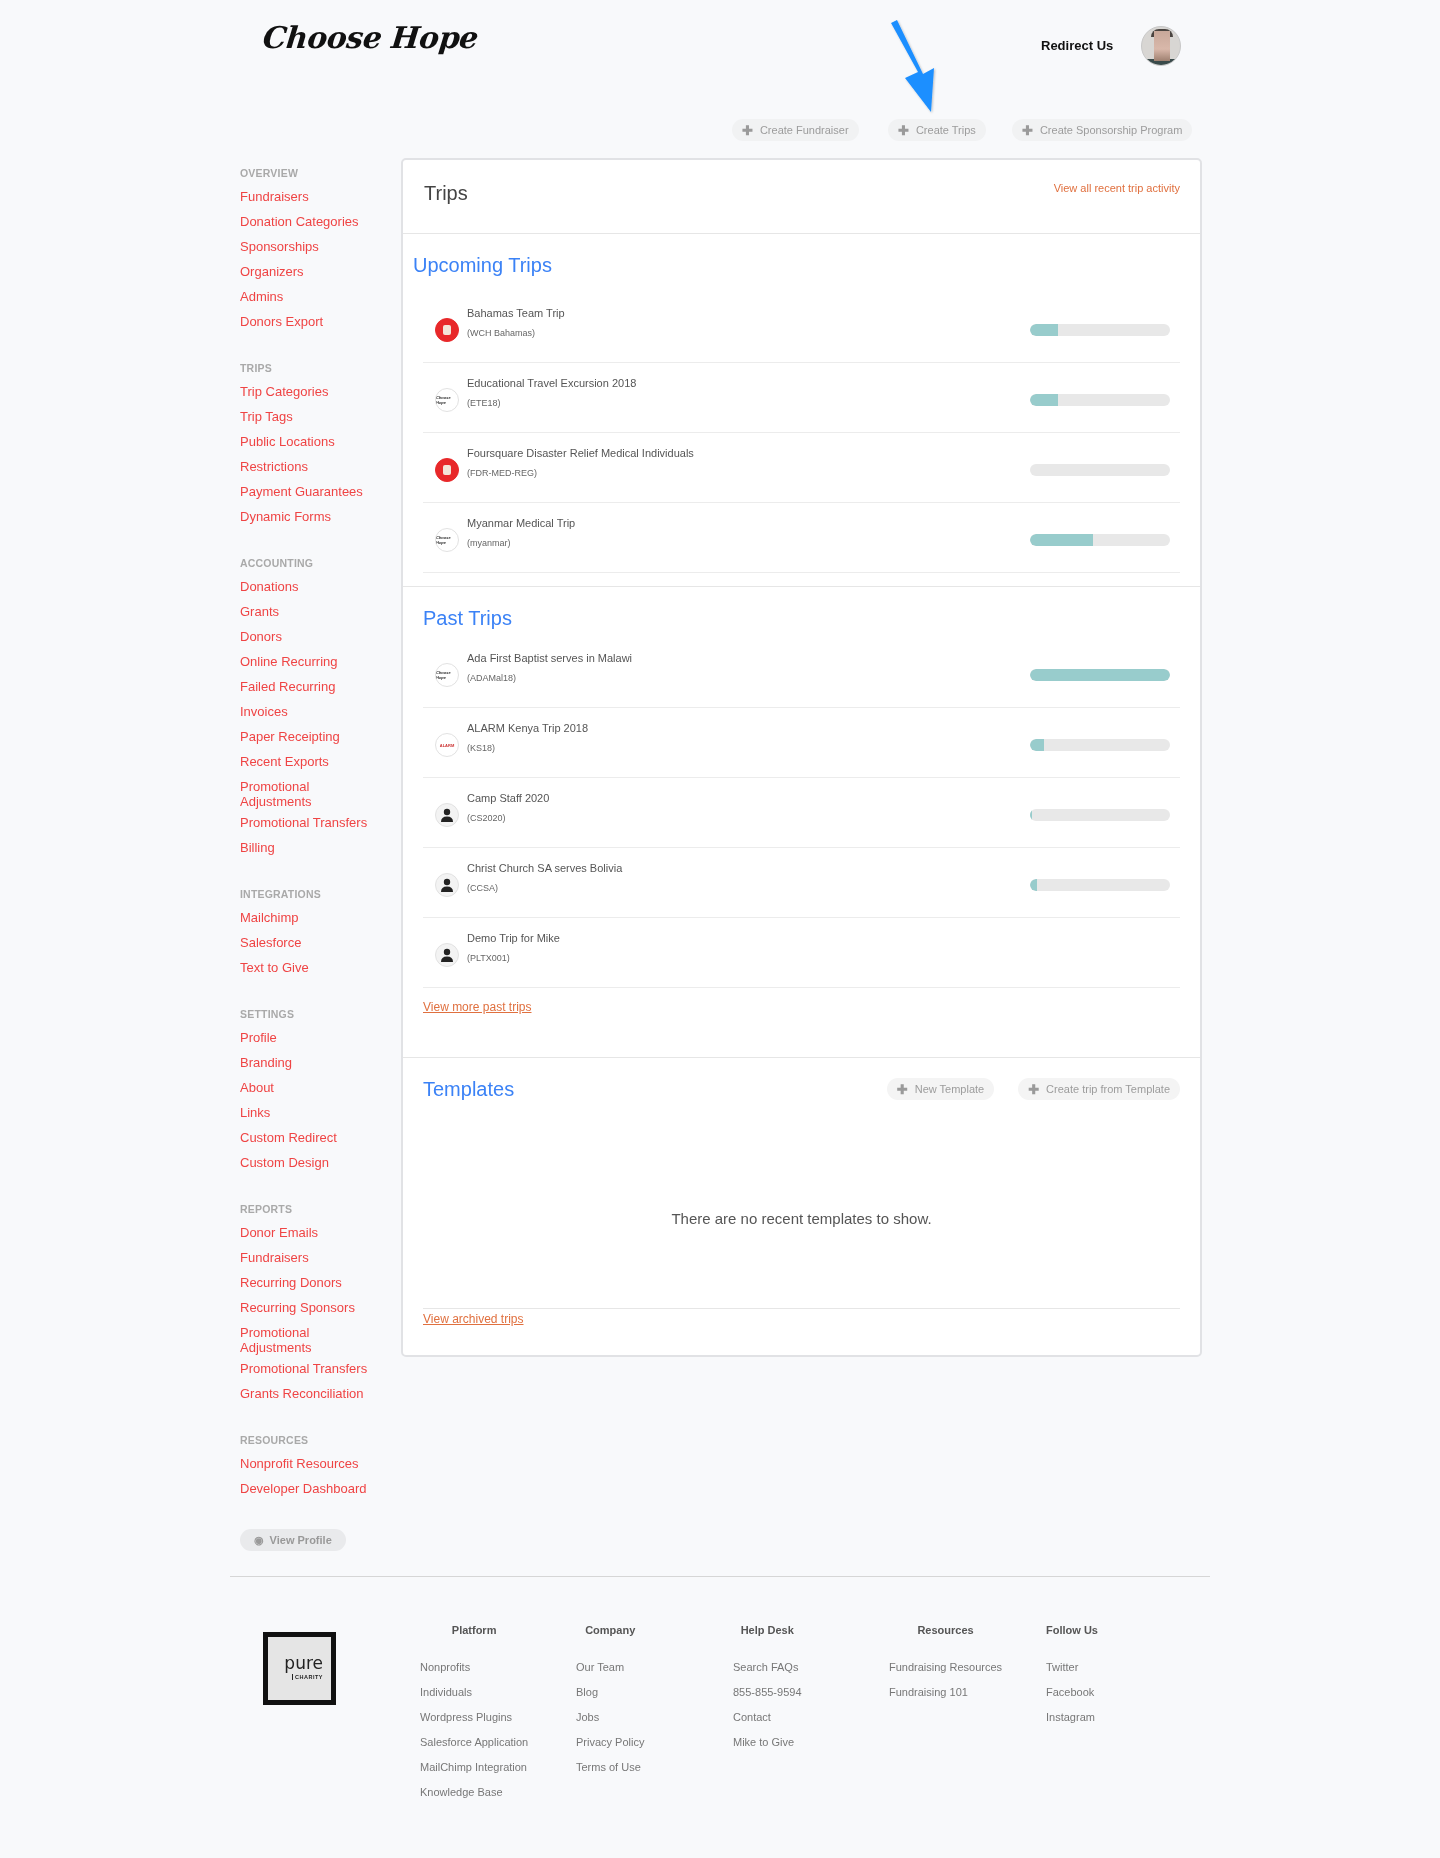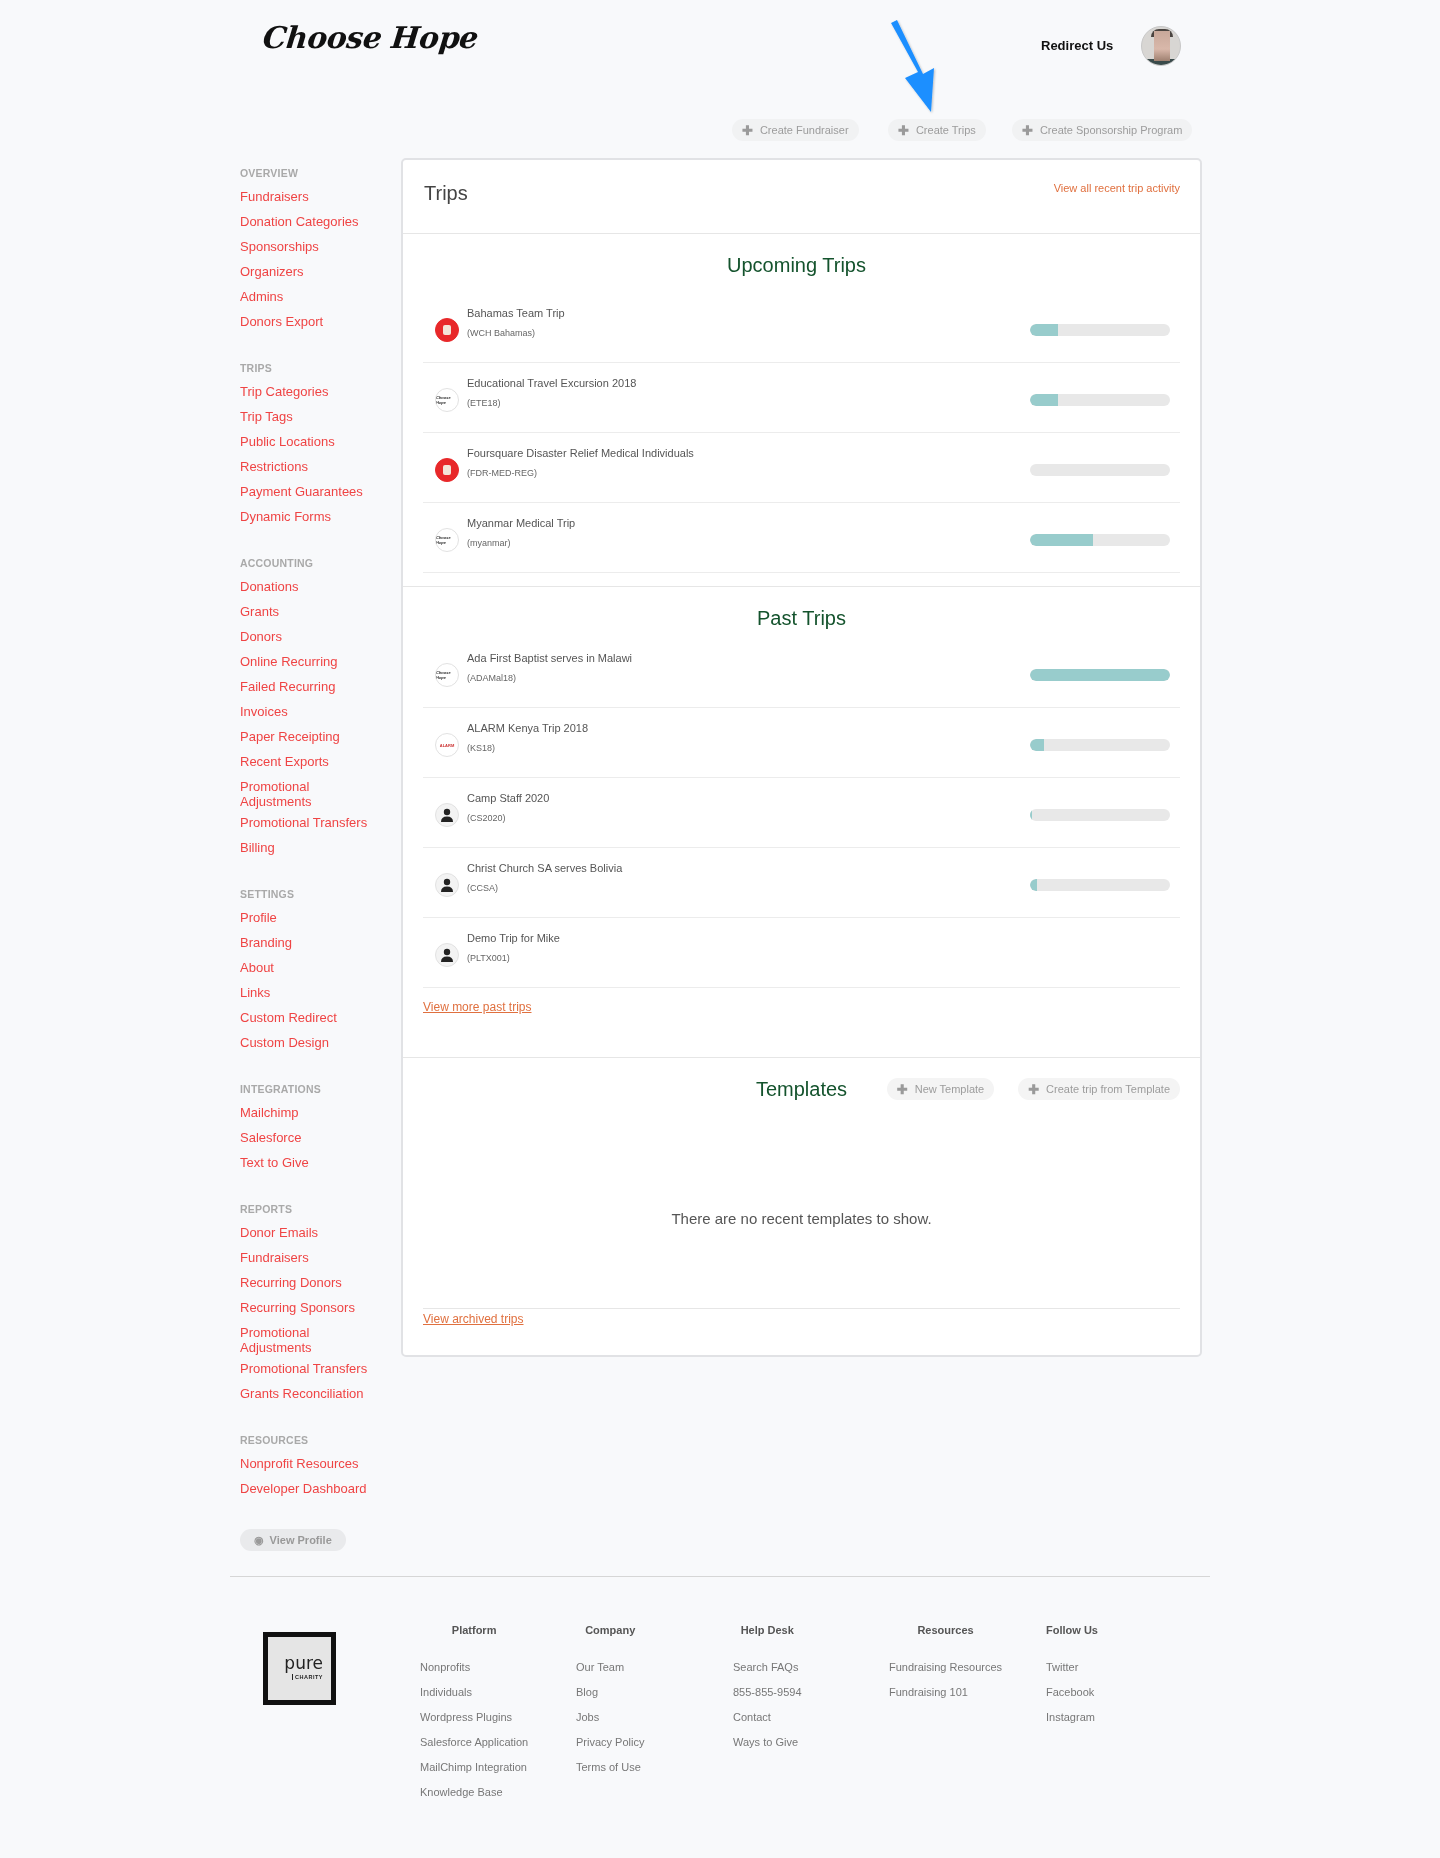--- a/index.html
+++ b/index.html
@@ -29,21 +29,21 @@
   .sitem.two { min-height: 33px; }
   .view-profile { display: inline-flex; align-items: center; gap: 6px; height: 22px; padding: 0 14px; border-radius: 11px; background: #e9eaec; font-size: 11px; font-weight: bold; color: #999; margin-top: 4px; cursor: pointer; }
 
   
   .card { position: absolute; left: 401px; top: 158px; width: 801px; height: 1199px; background: #fff; border: 2px solid #e1e2e5; border-radius: 5px; }
   .card-head { height: 74px; border-bottom: 1px solid #e6e6e6; position: relative; }
   .card-title { position: absolute; left: 21px; top: 22px; font-size: 20px; color: #444; }
   .activity-link { position: absolute; right: 20px; top: 22px; font-size: 11px; color: #e0703f; text-decoration: none; }
 
   .section { position: relative; }
-  .sec-h { font-size: 20px; color: #14532d; font-weight: normal; text-align: center; }
+  .sec-h { font-size: 20px; color: #3b82f6; font-weight: normal; }
   .upcoming { padding: 20px 20px 0 10px; border-bottom: 1px solid #e6e6e6; height: 353px; }
   .upcoming .sec-h { margin-left: 0; margin-bottom: 16px; }
   .past { padding: 20px 20px 0 20px; height: 471px; border-bottom: 1px solid #e6e6e6; }
   .past .sec-h { margin-bottom: 8px; }
 
   .trip-list { margin-left: 10px; }
   .past .trip-list { margin-left: 0; }
   .trip { position: relative; height: 70px; border-bottom: 1px solid #ececec; }
   .trip .tlogo { position: absolute; left: 12px; top: 25px; width: 24px; height: 24px; border-radius: 50%; background: #fff; border: 1px solid #e2e2e2; overflow: hidden; display: flex; align-items: center; justify-content: center; font-size: 4px; color: #222; font-weight: bold; }
   .tlogo.red { background: #e8282a; border-color: #e8282a; color: #fff; }
@@ -133,32 +133,32 @@
       <div class="sitem">Donors</div>
       <div class="sitem">Online Recurring</div>
       <div class="sitem">Failed Recurring</div>
       <div class="sitem">Invoices</div>
       <div class="sitem">Paper Receipting</div>
       <div class="sitem">Recent Exports</div>
       <div class="sitem two" style="width: 90px;">Promotional Adjustments</div>
       <div class="sitem">Promotional Transfers</div>
       <div class="sitem">Billing</div>
     </div><div class="sec">
+      <div class="sec-title">INTEGRATIONS</div>
+      <div class="sitem">Mailchimp</div>
+      <div class="sitem">Salesforce</div>
+      <div class="sitem">Text to Give</div>
+    </div><div class="sec">
       <div class="sec-title">SETTINGS</div>
       <div class="sitem">Profile</div>
       <div class="sitem">Branding</div>
       <div class="sitem">About</div>
       <div class="sitem">Links</div>
       <div class="sitem">Custom Redirect</div>
       <div class="sitem">Custom Design</div>
-    </div><div class="sec">
-      <div class="sec-title">INTEGRATIONS</div>
-      <div class="sitem">Mailchimp</div>
-      <div class="sitem">Salesforce</div>
-      <div class="sitem">Text to Give</div>
     </div><div class="sec">
       <div class="sec-title">REPORTS</div>
       <div class="sitem">Donor Emails</div>
       <div class="sitem">Fundraisers</div>
       <div class="sitem">Recurring Donors</div>
       <div class="sitem">Recurring Sponsors</div>
       <div class="sitem two" style="width: 90px;">Promotional Adjustments</div>
       <div class="sitem">Promotional Transfers</div>
       <div class="sitem">Grants Reconciliation</div>
     </div><div class="sec">
@@ -325,21 +325,21 @@
       <div class="flink">Blog</div>
       <div class="flink">Jobs</div>
       <div class="flink">Privacy Policy</div>
       <div class="flink">Terms of Use</div>
     </div>
     <div class="fcol" style="left: 733px;">
       <div class="fhead">Help Desk</div>
       <div class="flink">Search FAQs</div>
       <div class="flink">855-855-9594</div>
       <div class="flink">Contact</div>
-      <div class="flink">Ways to Give</div>
+      <div class="flink">Mike to Give</div>
     </div>
     <div class="fcol" style="left: 889px;">
       <div class="fhead">Resources</div>
       <div class="flink">Fundraising Resources</div>
       <div class="flink">Fundraising 101</div>
     </div>
     <div class="fcol" style="left: 1046px;">
       <div class="fhead">Follow Us</div>
       <div class="flink">Twitter</div>
       <div class="flink">Facebook</div>

